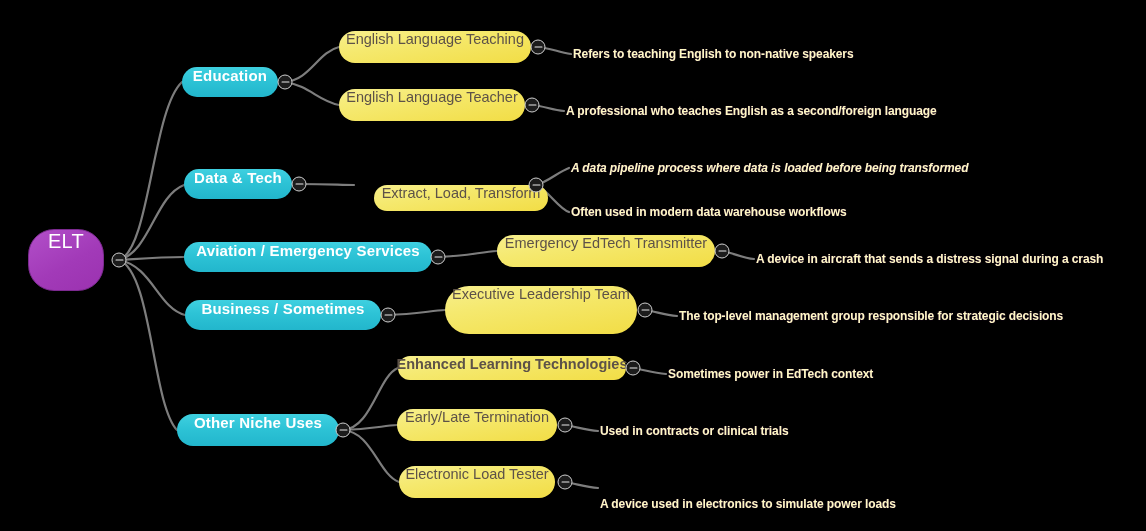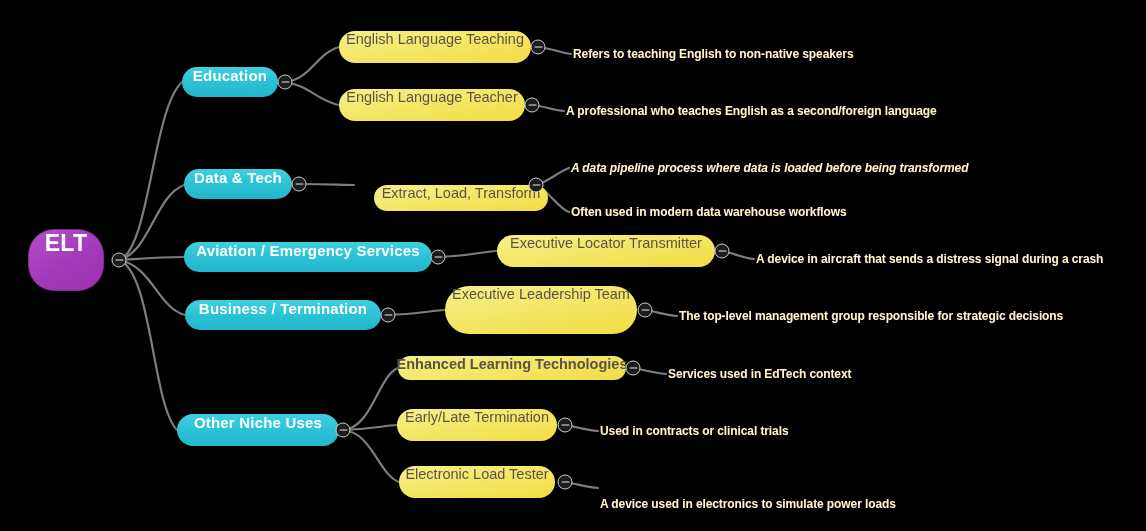--- a/index.html
+++ b/index.html
@@ -30,22 +30,22 @@
     justify-content: center;
     white-space: nowrap;
     transform: translate(-50%, -50%);
   }
   
   .node.root {
     background: linear-gradient(150deg, #b24fc9 0%, #a23ab8 55%, #9b32b0 100%);
     border: 1.5px solid #7c2a90;
     border-radius: 26px;
     color: #ffffff;
-    font-weight: bold;
-    font-size: 23px;
+    font-weight: normal;
+    font-size: 20px;
     letter-spacing: 0.3px;
     box-shadow: 0 2px 4px rgba(0,0,0,0.55);
   }
   
   .node.cat {
     background: linear-gradient(180deg, #3fd0e0 0%, #2dc3d6 45%, #22b6cc 100%);
     border-radius: 999px;
     color: #ffffff;
     font-weight: bold;
     font-size: 15px;
@@ -136,36 +136,36 @@
       <div class="node cat" style="left: 230px; top: 82px; width: 96px; height: 30px;">
         <span>Education</span>
       </div>
       <div class="node cat" style="left: 238px; top: 184px; width: 108px; height: 30px;">
         <span>Data &amp; Tech</span>
       </div>
       <div class="node cat" style="left: 308px; top: 257px; width: 248px; height: 30px;">
         <span>Aviation / Emergency Services</span>
       </div>
       <div class="node cat" style="left: 283px; top: 315px; width: 196px; height: 30px;">
-        <span>Business / Termination</span>
+        <span>Business / Sometimes</span>
       </div>
       <div class="node cat" style="left: 258px; top: 430px; width: 162px; height: 32px;">
         <span>Other Niche Uses</span>
       </div>
       <div class="node term" style="left: 435px; top: 47px; width: 192px; height: 32px;">
         <span>English Language Teaching</span>
       </div>
       <div class="node term" style="left: 432px; top: 105px; width: 186px; height: 32px;">
         <span>English Language Teacher</span>
       </div>
       <div class="node term" style="left: 441px; top: 198px; width: 174px; height: 26px; margin-left: 20px;">
         <span>Extract, Load, Transform</span>
       </div>
       <div class="node term" style="left: 606px; top: 251px; width: 218px; height: 32px;">
-        <span>Executive Locator Transmitter</span>
+        <span>Emergency EdTech Transmitter</span>
       </div>
       <div class="node term" style="left: 541px; top: 310px; width: 192px; height: 48px;">
         <span>Executive Leadership Team</span>
       </div>
       <div class="node term" style="left: 512px; top: 368px; width: 228px; height: 24px; font-weight: bold;">
         <span>Enhanced Learning Technologies</span>
       </div>
       <div class="node term" style="left: 477px; top: 425px; width: 160px; height: 32px;">
         <span>Early/Late Termination</span>
       </div>
@@ -184,21 +184,21 @@
       <div class="node desc" style="left: 571px; top: 212px;">
         <span>Often used in modern data warehouse workflows</span>
       </div>
       <div class="node desc" style="left: 756px; top: 259px;">
         <span>A device in aircraft that sends a distress signal during a crash</span>
       </div>
       <div class="node desc" style="left: 679px; top: 316px;">
         <span>The top-level management group responsible for strategic decisions</span>
       </div>
       <div class="node desc" style="left: 668px; top: 374px;">
-        <span>Services used in EdTech context</span>
+        <span>Sometimes power in EdTech context</span>
       </div>
       <div class="node desc" style="left: 600px; top: 431px;">
         <span>Used in contracts or clinical trials</span>
       </div>
       <div class="node desc" style="left: 600px; top: 504px;">
         <span>A device used in electronics to simulate power loads</span>
       </div>
       <div class="toggle" style="left: 119px; top: 260px;"></div>
       <div class="toggle" style="left: 285px; top: 82px;"></div>
       <div class="toggle" style="left: 299px; top: 184px;"></div>

